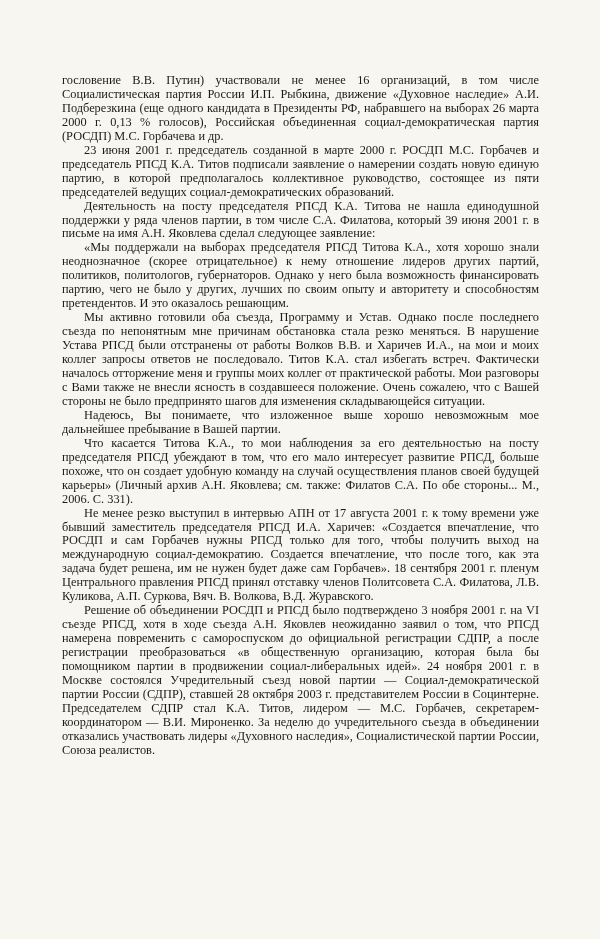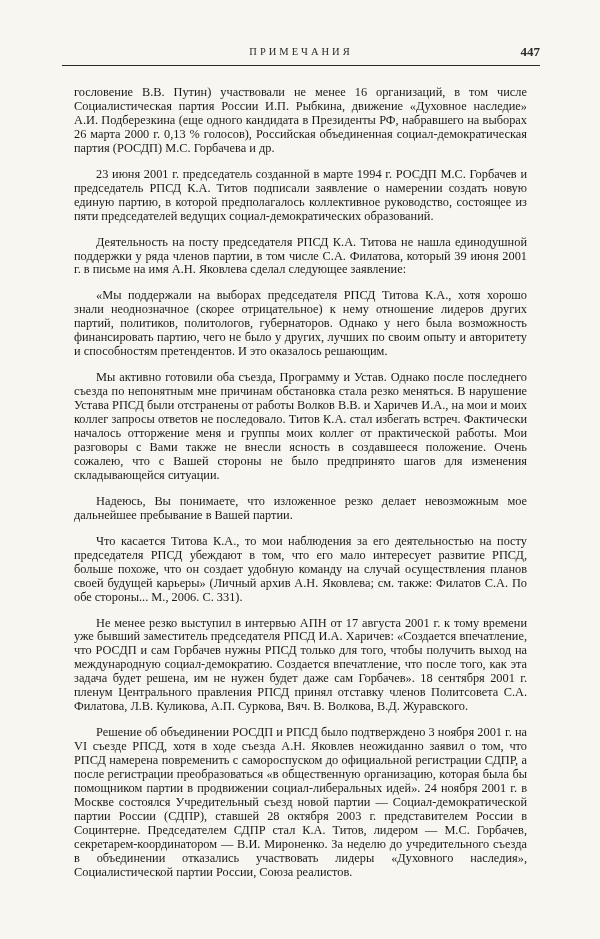--- a/index.html
+++ b/index.html
@@ -49,42 +49,38 @@
     position: absolute;
     top: 74px;
     left: 62px;
     width: 477px;
     font-size: 12.35px;
     line-height: 13.95px;
     text-align: justify;
     text-justify: inter-word;
   }
   .text-block p {
-    margin: 12px;
+    margin: 0;
     padding: 0;
   }
   .text-block p.indent {
     text-indent: 22px;
   }
 </style>
 </head>
 <body>
 
 <div class="page">
 
-  <div class="running-head">
-    <div class="running-title">ПРИМЕЧАНИЯ</div>
-    <div class="page-number">447</div>
-  </div>
 
   <div class="text-block">
     <p>гословение В.В. Путин) участвовали не менее 16 организаций, в том числе Социалистическая партия России И.П. Рыбкина, движение «Духовное наследие» А.И. Подберезкина (еще одного кандидата в Президенты РФ, набравшего на выборах 26 марта 2000 г. 0,13 % голосов), Российская объединенная социал-демократическая партия (РОСДП) М.С. Горбачева и др.</p>
-    <p class="indent">23 июня 2001 г. председатель созданной в марте 1994 г. РОСДП М.С. Горбачев и председатель РПСД К.А. Титов подписали заявление о намерении создать новую единую партию, в которой предполагалось коллективное руководство, состоящее из пяти председателей ведущих социал-демократических образований.</p>
+    <p class="indent">23 июня 2001 г. председатель созданной в марте 2000 г. РОСДП М.С. Горбачев и председатель РПСД К.А. Титов подписали заявление о намерении создать новую единую партию, в которой предполагалось коллективное руководство, состоящее из пяти председателей ведущих социал-демократических образований.</p>
     <p class="indent">Деятельность на посту председателя РПСД К.А. Титова не нашла единодушной поддержки у ряда членов партии, в том числе С.А. Филатова, который 39 июня 2001 г. в письме на имя А.Н. Яковлева сделал следующее заявление:</p>
     <p class="indent">«Мы поддержали на выборах председателя РПСД Титова К.А., хотя хорошо знали неоднозначное (скорее отрицательное) к нему отношение лидеров других партий, политиков, политологов, губернаторов. Однако у него была возможность финансировать партию, чего не было у других, лучших по своим опыту и авторитету и способностям претендентов. И это оказалось решающим.</p>
     <p class="indent">Мы активно готовили оба съезда, Программу и Устав. Однако после последнего съезда по непонятным мне причинам обстановка стала резко меняться. В нарушение Устава РПСД были отстранены от работы Волков В.В. и Харичев И.А., на мои и моих коллег запросы ответов не последовало. Титов К.А. стал избегать встреч. Фактически началось отторжение меня и группы моих коллег от практической работы. Мои разговоры с Вами также не внесли ясность в создавшееся положение. Очень сожалею, что с Вашей стороны не было предпринято шагов для изменения складывающейся ситуации.</p>
-    <p class="indent">Надеюсь, Вы понимаете, что изложенное резко делает невозможным мое дальнейшее пребывание в Вашей партии.</p>
+    <p class="indent">Надеюсь, Вы понимаете, что изложенное выше хорошо невозможным мое дальнейшее пребывание в Вашей партии.</p>
     <p class="indent">Что касается Титова К.А., то мои наблюдения за его деятельностью на посту председателя РПСД убеждают в том, что его мало интересует развитие РПСД, больше похоже, что он создает удобную команду на случай осуществления планов своей будущей карьеры» (Личный архив А.Н. Яковлева; см. также: Филатов С.А. По обе стороны... М., 2006. С. 331).</p>
     <p class="indent">Не менее резко выступил в интервью АПН от 17 августа 2001 г. к тому времени уже бывший заместитель председателя РПСД И.А. Харичев: «Создается впечатление, что РОСДП и сам Горбачев нужны РПСД только для того, чтобы получить выход на международную социал-демократию. Создается впечатление, что после того, как эта задача будет решена, им не нужен будет даже сам Горбачев». 18 сентября 2001 г. пленум Центрального правления РПСД принял отставку членов Политсовета С.А. Филатова, Л.В. Куликова, А.П. Суркова, Вяч. В. Волкова, В.Д. Журавского.</p>
     <p class="indent">Решение об объединении РОСДП и РПСД было подтверждено 3 ноября 2001 г. на VI съезде РПСД, хотя в ходе съезда А.Н. Яковлев неожиданно заявил о том, что РПСД намерена повременить с самороспуском до официальной регистрации СДПР, а после регистрации преобразоваться «в общественную организацию, которая была бы помощником партии в продвижении социал-либеральных идей». 24 ноября 2001 г. в Москве состоялся Учредительный съезд новой партии — Социал-демократической партии России (СДПР), ставшей 28 октября 2003 г. представителем России в Социнтерне. Председателем СДПР стал К.А. Титов, лидером — М.С. Горбачев, секретарем-координатором — В.И. Мироненко. За неделю до учредительного съезда в объединении отказались участвовать лидеры «Духовного наследия», Социалистической партии России, Союза реалистов.</p>
   </div>
 
 </div>
 
 </body></html>

